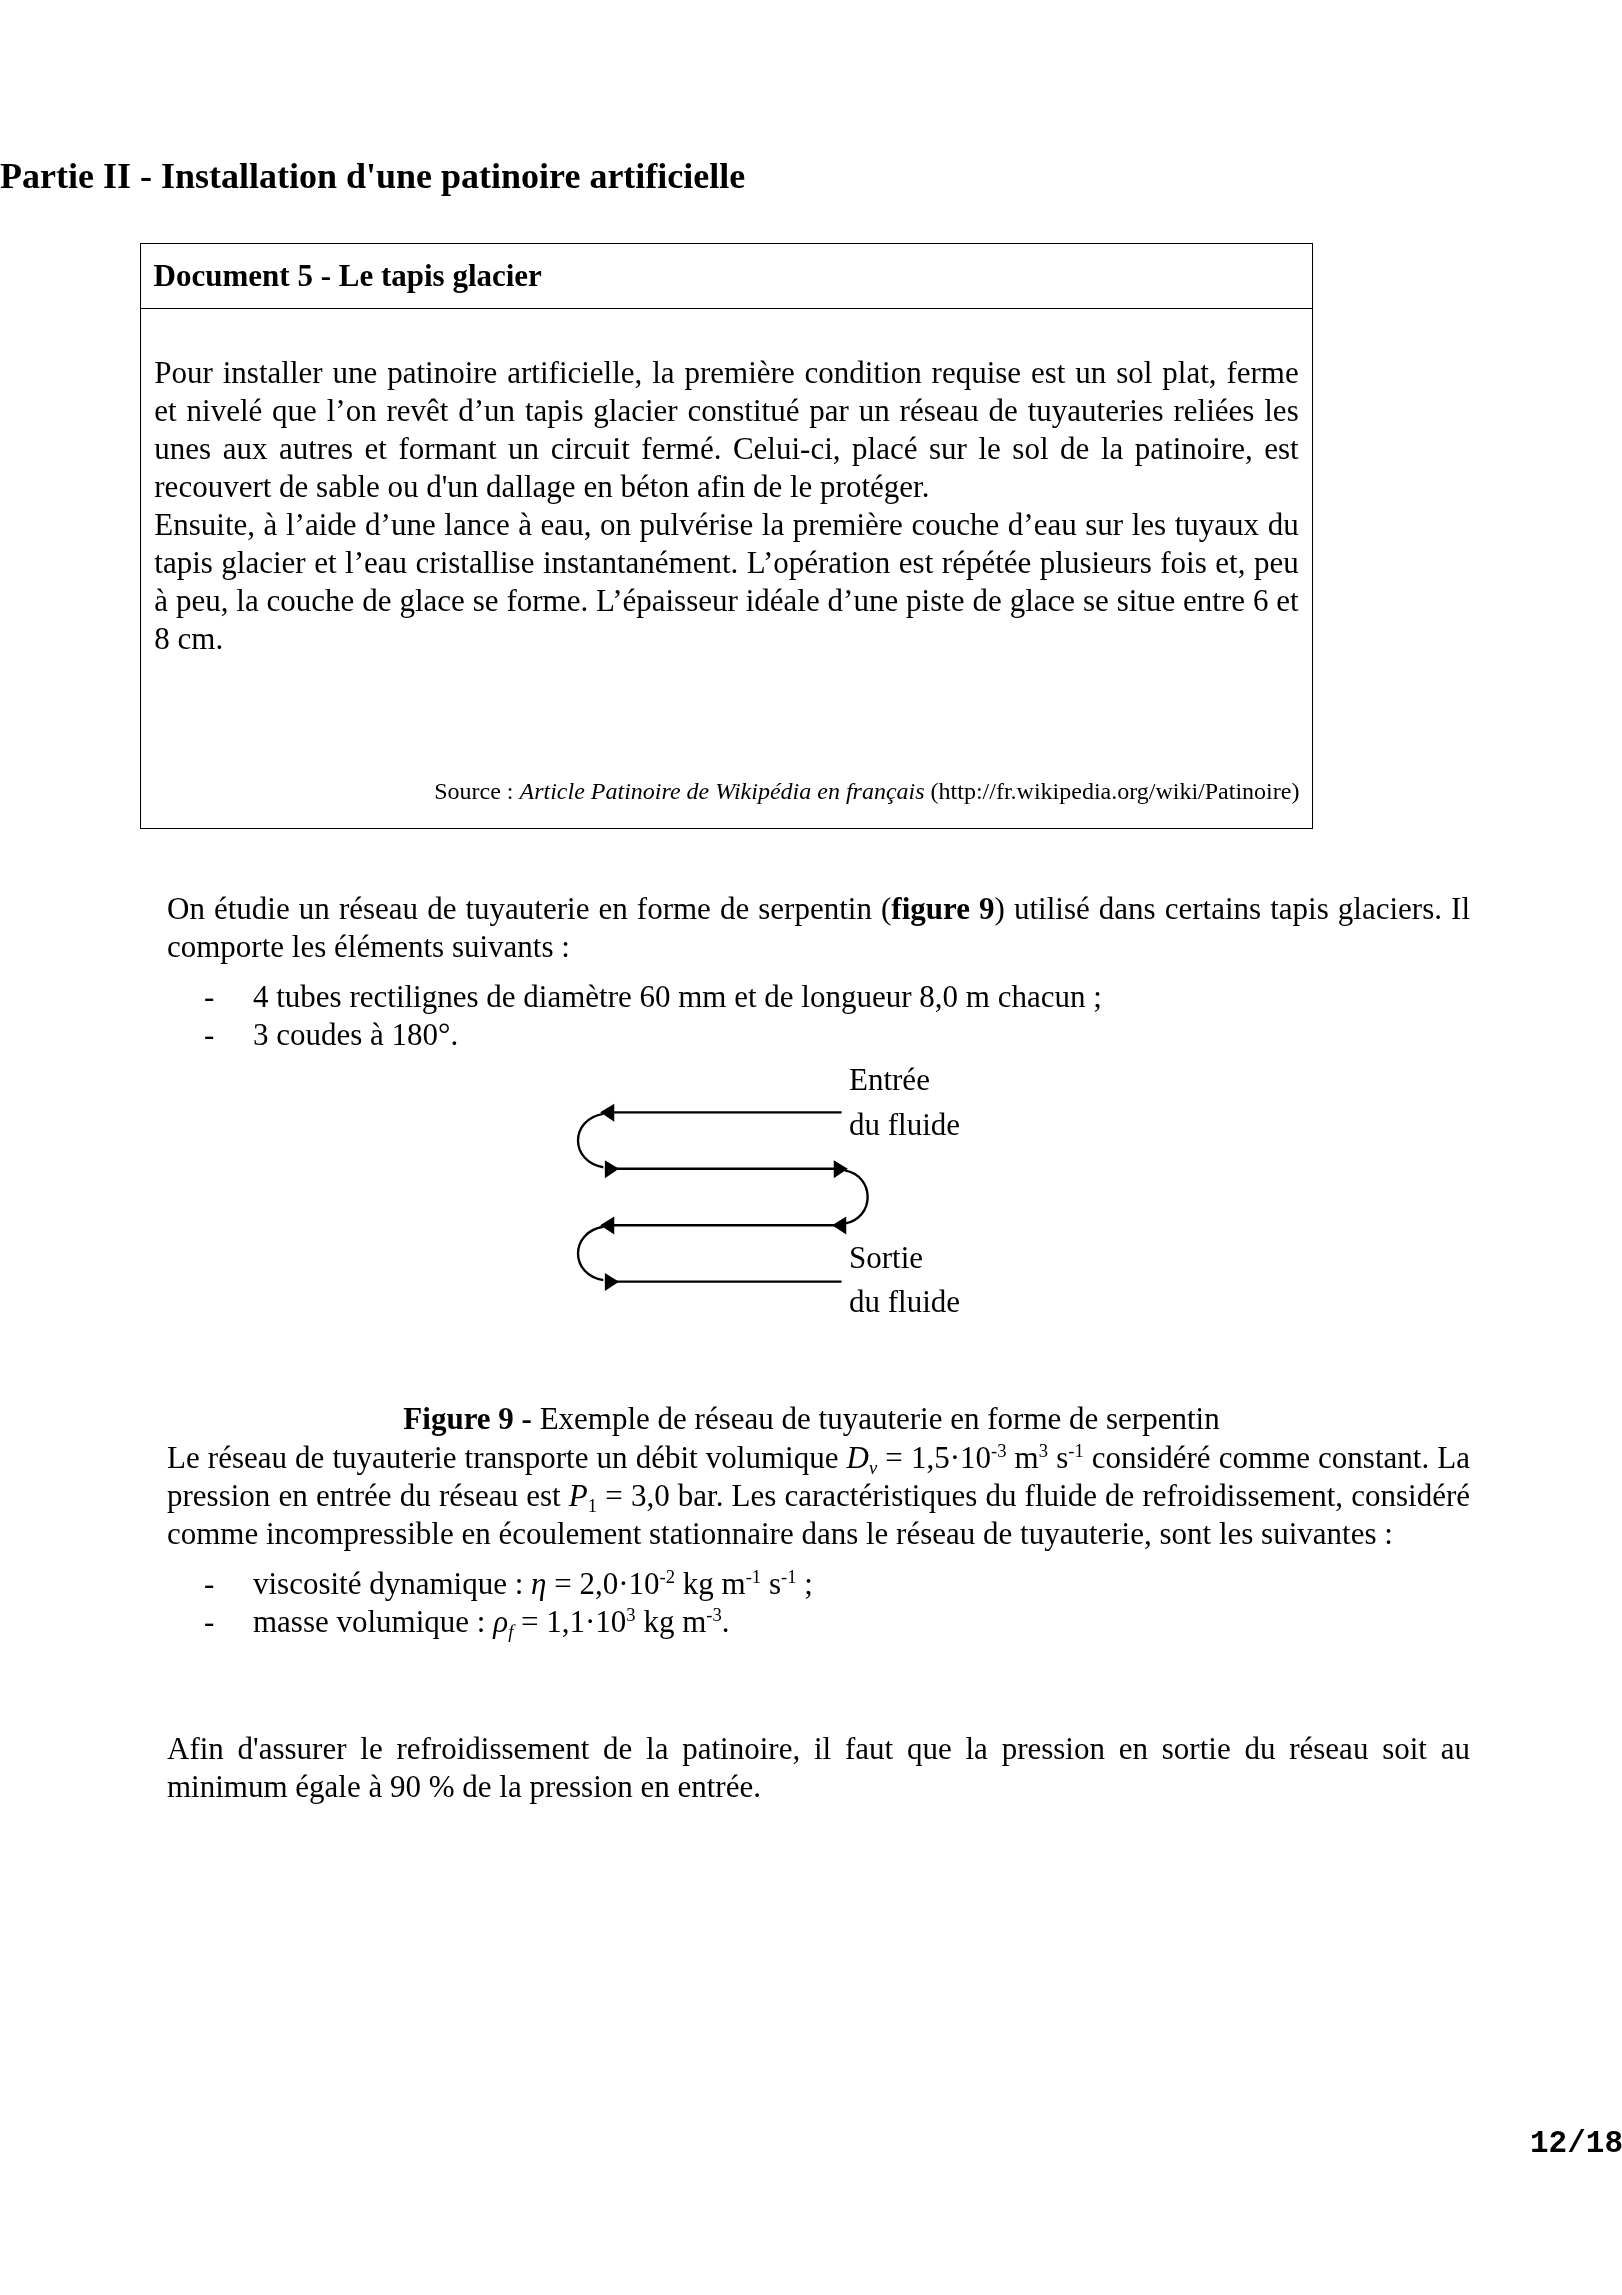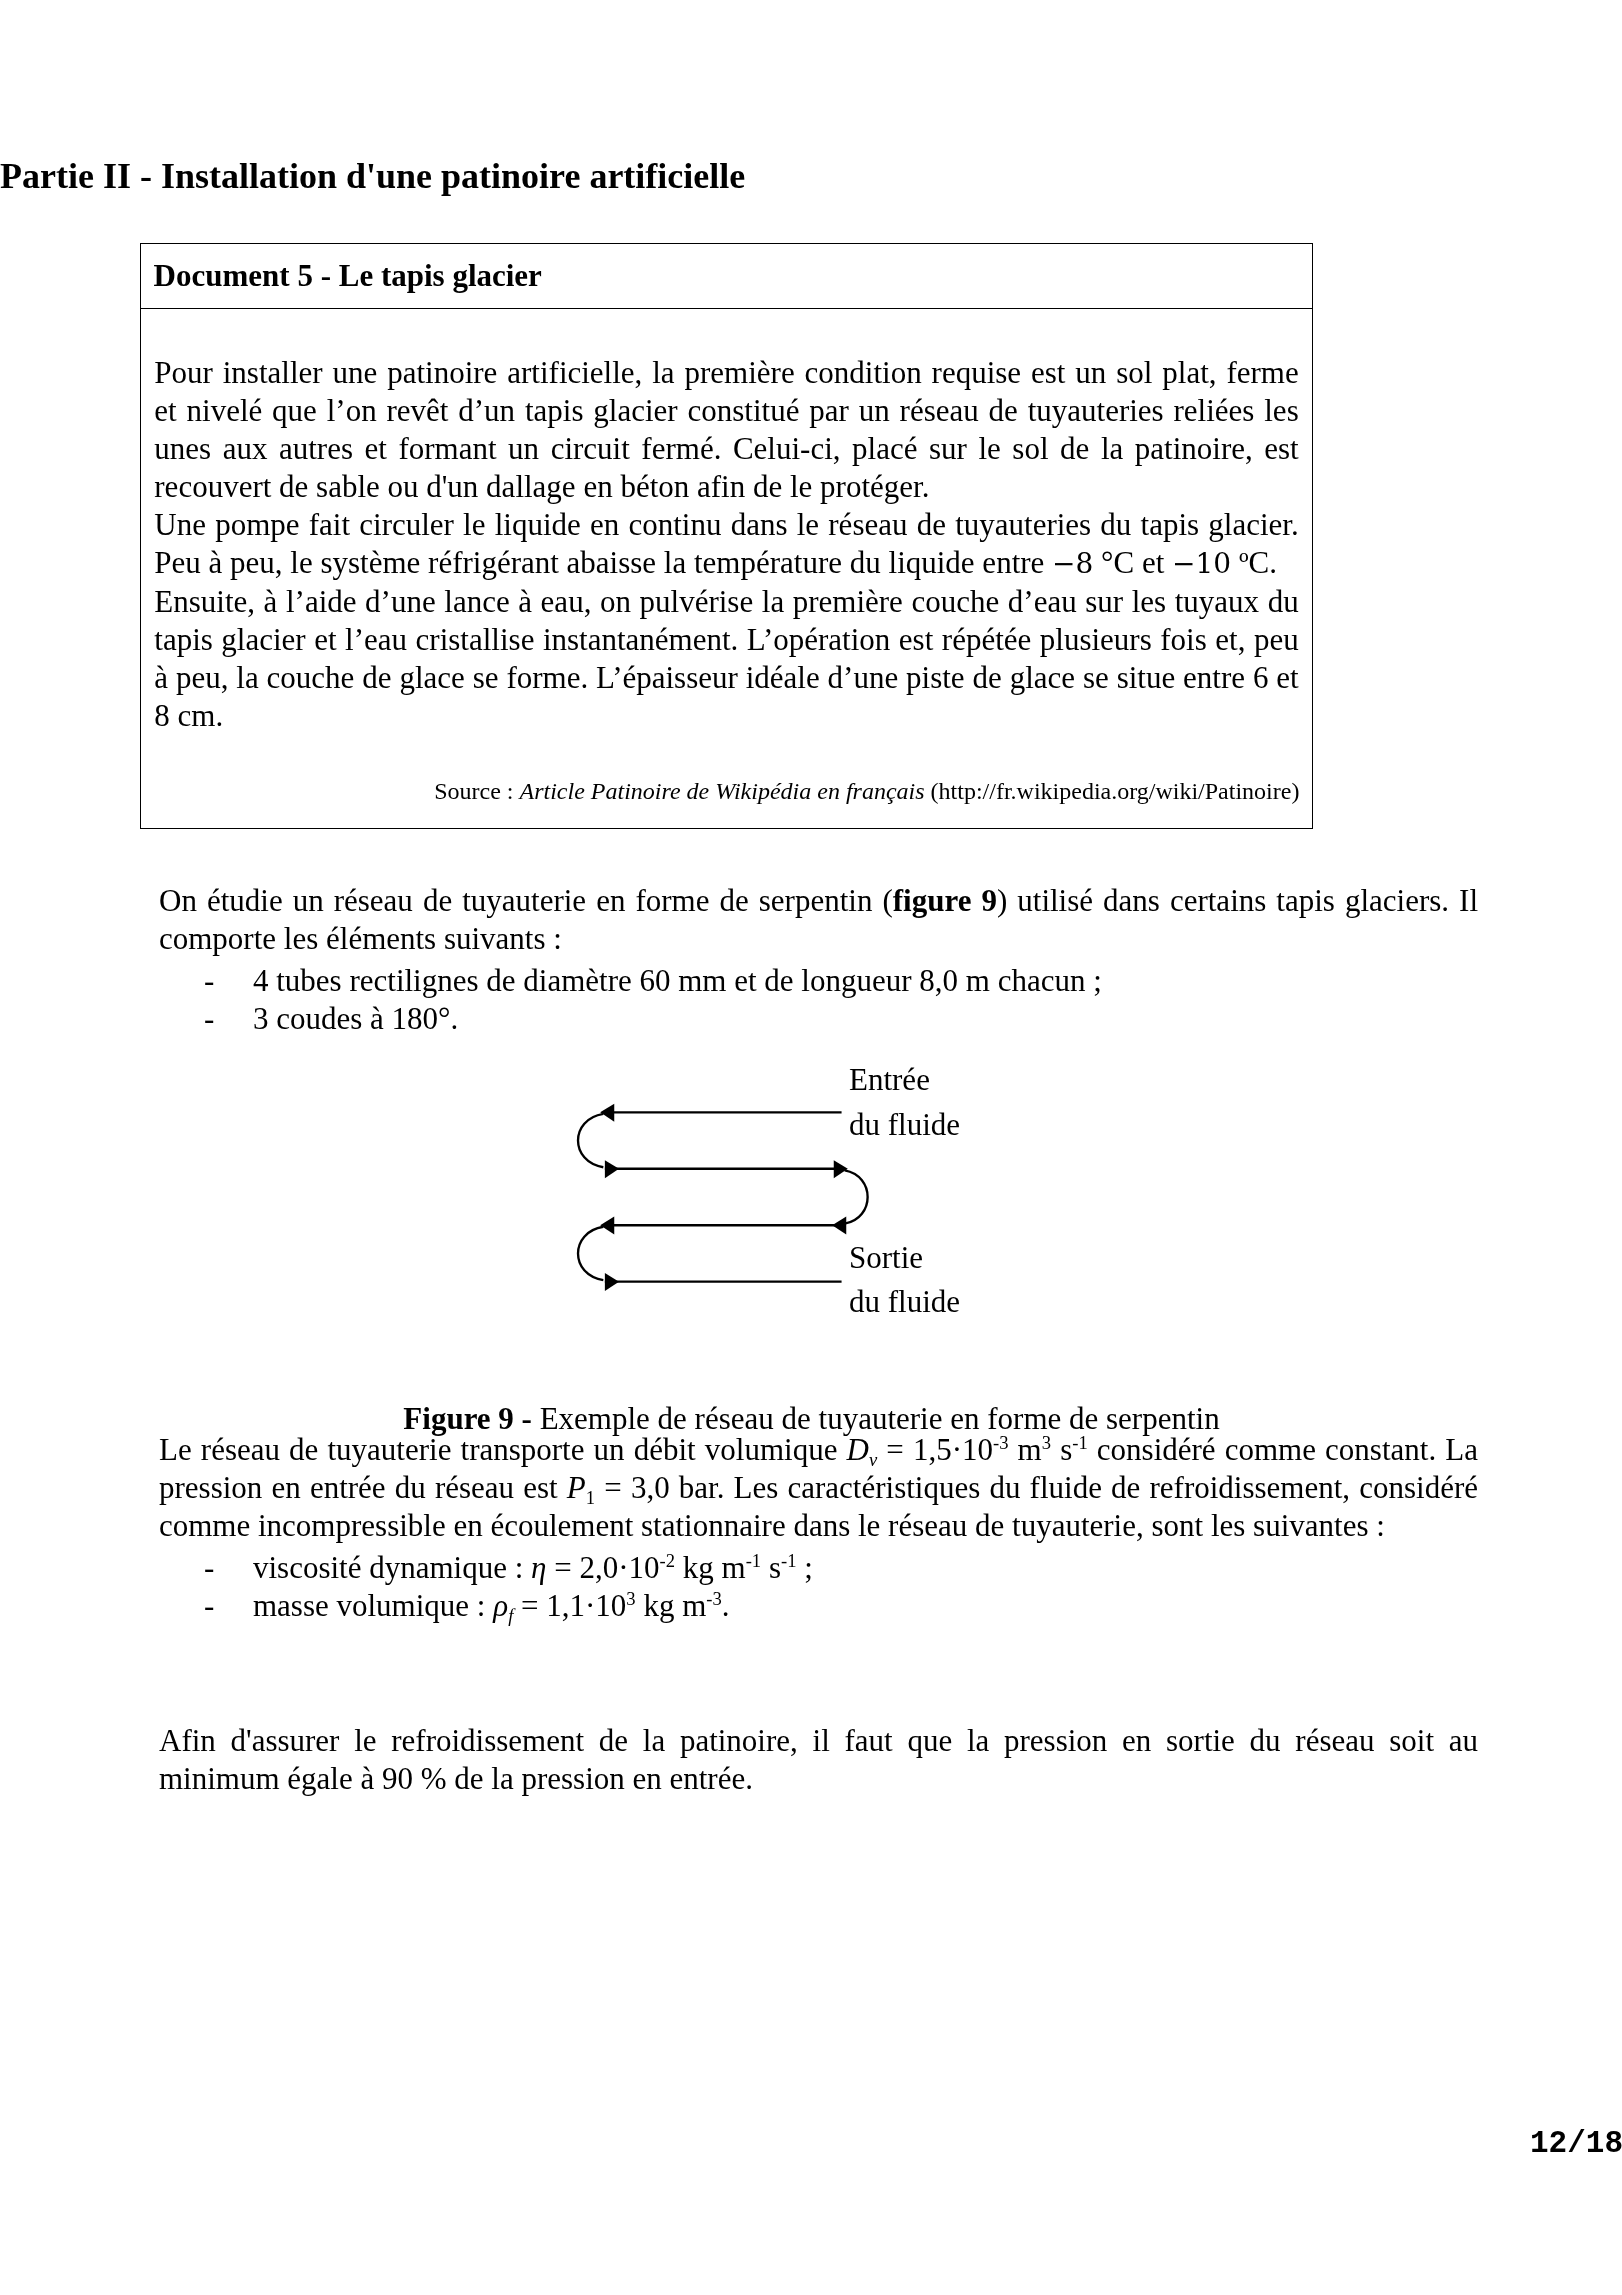--- a/index.html
+++ b/index.html
@@ -9,21 +9,21 @@
   .title { left: 0; width: 1537px; top: 154px; text-align: left; font-weight: bold; font-size: 36px; line-height: 44px; }
   .doc-box { left: 140px; top: 243px; width: 1173px; height: 586px; border: 1.6px solid #000; box-sizing: border-box; }
   .doc-head { position: absolute; left: 0; top: 0; right: 0; height: 64px; border-bottom: 1.6px solid #000; }
   .doc-head-text { position: absolute; left: 12.6px; top: 14px; font-weight: bold; font-size: 31px; line-height: 36px; }
   .doc-body { position: absolute; left: 13.3px; right: 13.3px; top: 110px; font-size: 31px; line-height: 38px; text-align: justify; }
   .doc-body p { margin: 0; }
   .math { font-family: "DejaVu Serif", serif; font-size: 28px; }
   .source { position: absolute; right: 12.6px; top: 532px; font-size: 24px; line-height: 31px; }
   .source i { font-style: italic; }
   .para { left: 155px; width: 1327px; font-size: 31px; line-height: 38px; text-align: justify; }
-  .para p { margin: 4px; }
+  .para p { margin: 12px; }
   .bullets { list-style: none; margin: 0; padding: 0; }
   .bullets li { position: relative; padding-left: 98px; }
   .bullets li .dash { position: absolute; left: 49px; top: 0; }
   .figure { left: 565px; top: 1052px; width: 550px; height: 290px; }
   .fig-label { position: absolute; font-size: 31px; line-height: 38px; }
   .caption { left: 0; width: 1623px; top: 1400px; text-align: center; font-size: 31px; line-height: 38px; }
   .caption b { font-weight: bold; }
   sup { font-size: 60%; vertical-align: 0; position: relative; top: -0.6em; line-height: 0; }
   sub { font-size: 60%; vertical-align: 0; position: relative; top: 0.3em; line-height: 0; }
   .ital { font-style: italic; }
@@ -33,21 +33,20 @@
 <body>
 
 <div class="abs title">Partie II - Installation d'une patinoire artificielle</div>
 
 <div class="abs doc-box">
   <div class="doc-head">
     <div class="doc-head-text">Document 5 - Le tapis glacier</div>
   </div>
   <div class="doc-body">
     <p>Pour installer une patinoire artificielle, la première condition requise est un sol plat, ferme et nivelé que l’on revêt d’un tapis glacier constitué par un réseau de tuyauteries reliées les unes aux autres et formant un circuit fermé. Celui-ci, placé sur le sol de la patinoire, est recouvert de sable ou d'un dallage en béton afin de le protéger.</p>
-    <p><span>Une pompe fait circuler le liquide en continu dans le réseau de tuyauteries du tapis glacier. Peu à peu, le système réfrigérant abaisse la température du liquide entre </span><span class="math">−8</span><span> °C et </span><span class="math">−10</span><span> ºC.</span></p>
     <p>Ensuite, à l’aide d’une lance à eau, on pulvérise la première couche d’eau sur les tuyaux du tapis glacier et l’eau cristallise instantanément. L’opération est répétée plusieurs fois et, peu à peu, la couche de glace se forme. L’épaisseur idéale d’une piste de glace se situe entre 6 et 8 cm.</p>
   </div>
   <div class="source"><span>Source : </span><i>Article Patinoire de Wikipédia en français</i><span> (http://fr.wikipedia.org/wiki/Patinoire)</span></div>
 </div>
 
 <div class="abs para" style="top:878px;">
   <p><span>On étudie un réseau de tuyauterie en forme de serpentin (</span><b>figure 9</b><span>) utilisé dans certains tapis glaciers. Il comporte les éléments suivants :</span></p>
   <ul class="bullets">
     <li><span class="dash">-</span><span>4 tubes rectilignes de diamètre 60 mm et de longueur 8,0 m chacun ;</span></li>
     <li><span class="dash">-</span><span>3 coudes à 180°.</span></li>

